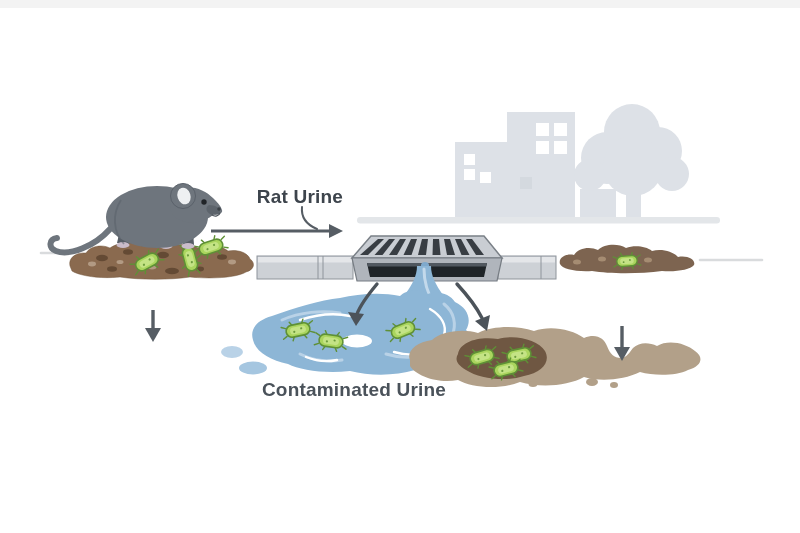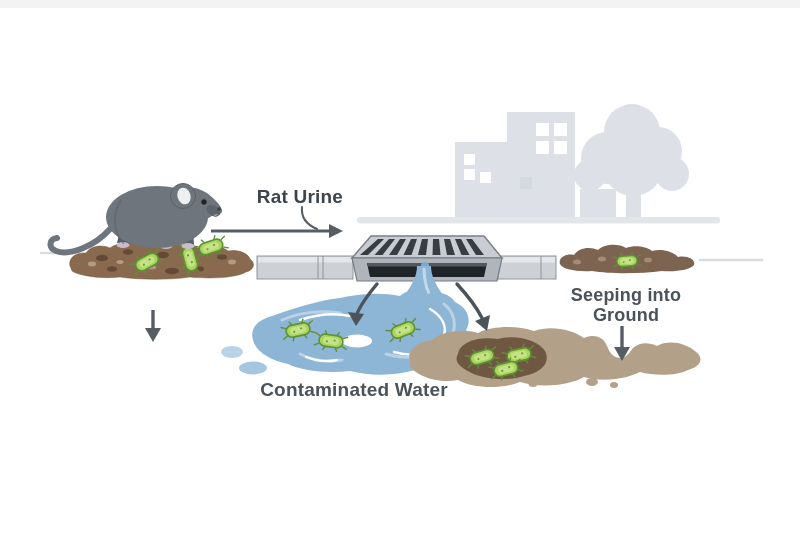--- a/index.html
+++ b/index.html
@@ -234,19 +234,15 @@
     <g>
       <path d="M622,318 L622,341" stroke="#565d64" stroke-width="3.4" fill="none"></path>
       <path d="M622,353 L614,339 L630,339 Z" fill="#565d64"></path>
     </g>
   </g>
 </svg>
 
   <div class="label" style="left:300px;top:189px;font-size:19px;color:#3d444c;">Rat Urine</div>
 
 
-  <div class="label" style="left:354px;top:382px;font-size:19px;">Contaminated Water</div>
-
-  <div class="label center2" style="left:626px;top:297px;font-size:18px;">
-    <span>Seeping into</span><br>
-    <span>Ground</span>
-  </div>
+  <div class="label" style="left:354px;top:382px;font-size:19px;">Contaminated Urine</div>
+
 </div>
 
 </body></html>

